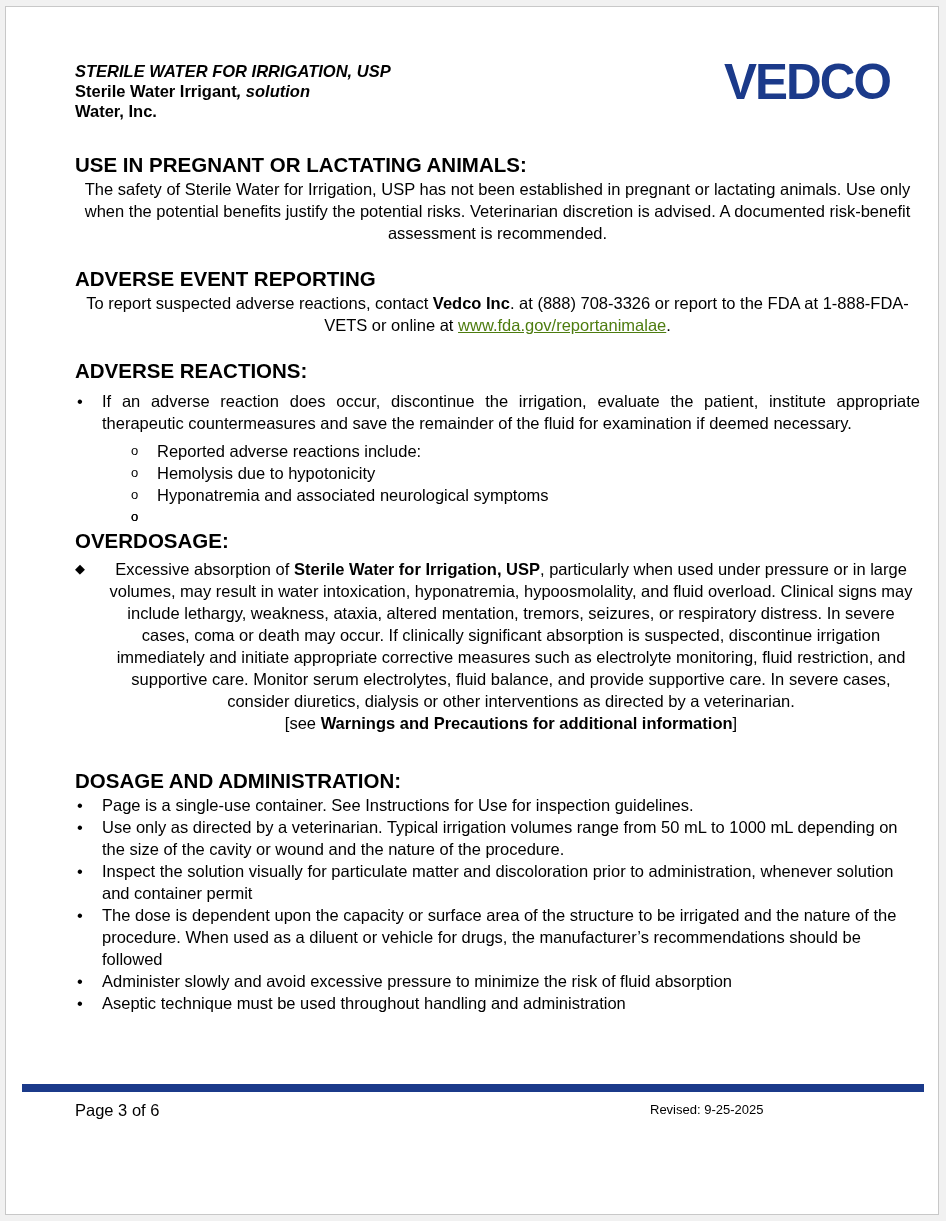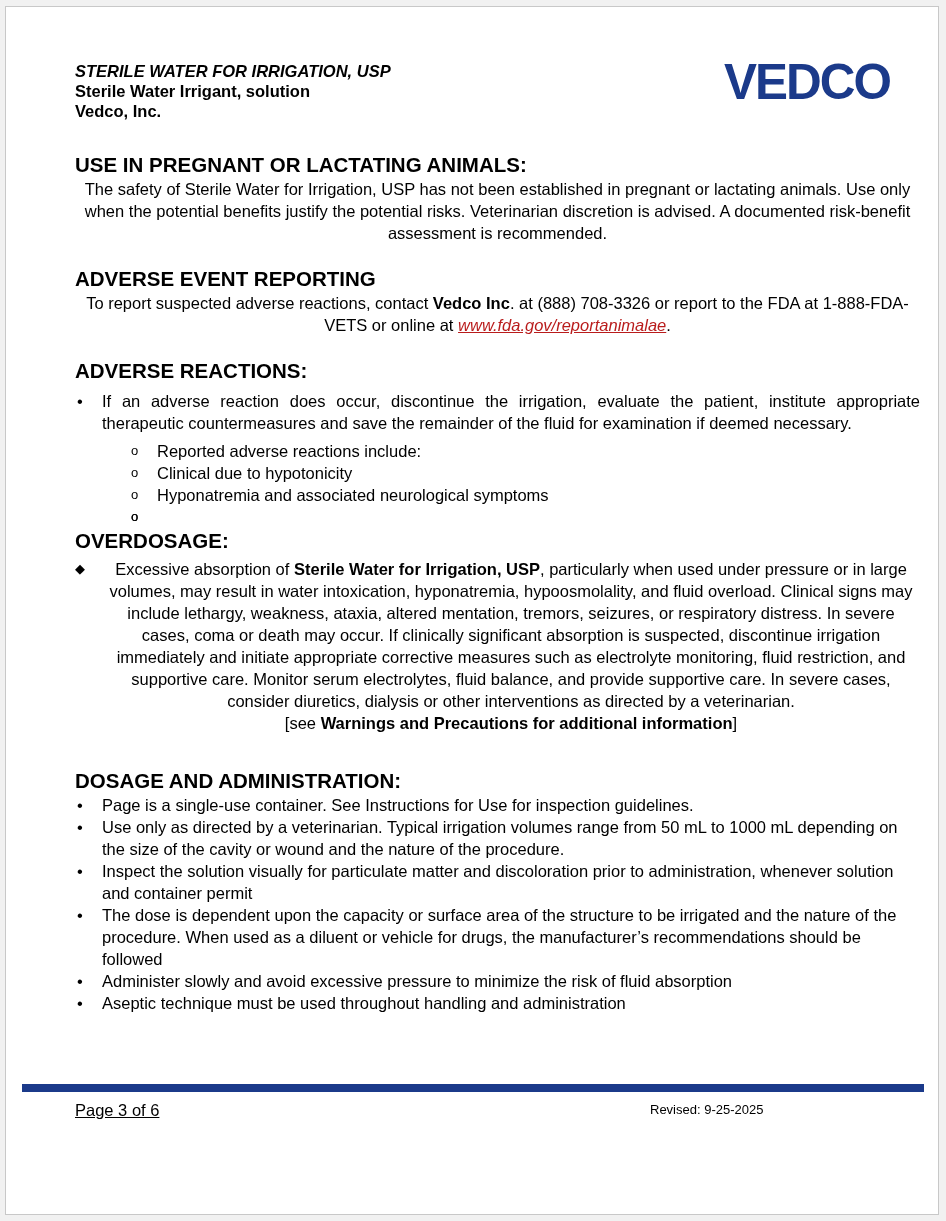--- a/index.html
+++ b/index.html
@@ -27,21 +27,21 @@
   }
   .header {
     position: absolute;
     left: 75px;
     top: 61px;
     font-size: 16.5px;
     line-height: 20px;
     font-weight: bold;
   }
   .header .title { font-style: italic; }
-  .header .it { }
+  .header .it { font-style: italic; }
   .logo {
     position: absolute;
     left: 724px;
     top: 56px;
     width: 168px;
     height: 50px;
   }
   .content {
     position: absolute;
     left: 75px;
@@ -85,40 +85,38 @@
     position: relative;
     padding-left: 55px;
   }
   ul.sub li .obullet {
     position: absolute;
     left: 29px;
     top: 0;
     font-size: 13px;
   }
   a.link {
-    color: #b91c1c;
+    color: #4d7c0f;
     text-decoration: underline;
-    font-style: italic;
   }
   .od-body { padding-left: 27px; position: relative; }
   .footer-bar {
     position: absolute;
     left: 22px;
     top: 1084px;
     width: 902px;
     height: 8px;
     background: #1b3a8a;
   }
   .footer-left {
     position: absolute;
     left: 75px;
     top: 1100px;
     font-size: 16.5px;
     line-height: 20px;
-    text-decoration: underline;
   }
   .footer-right {
     position: absolute;
     left: 650px;
     top: 1100px;
     font-size: 13px;
     line-height: 20px;
   }
   .clip-bottom {
     position: absolute;
@@ -130,21 +128,21 @@
   }
 </style>
 </head>
 <body>
 
 <div class="page"></div>
 
 <div class="header">
   <div class="title">STERILE WATER FOR IRRIGATION, USP</div>
   <div><span>Sterile Water Irrigant</span><span class="it">, solution</span></div>
-  <div>Vedco, Inc.</div>
+  <div>Water, Inc.</div>
 </div>
 
 <svg class="logo" viewBox="0 0 168 50">
   <text x="0" y="43" font-family="Liberation Sans, sans-serif" font-weight="bold" font-size="50" fill="#1b3a8a" textLength="166" lengthAdjust="spacingAndGlyphs" letter-spacing="-2">VEDCO</text>
 </svg>
 
 <div class="clip-bottom">
 <div class="content">
 
   <div class="sec">
@@ -158,21 +156,21 @@
   </div>
 
   <div class="sec sec-ar">
     <h2>ADVERSE REACTIONS:</h2>
     <ul class="bul">
       <li>
         <span class="bullet">•</span>
         <div class="justify">If an adverse reaction does occur, discontinue the irrigation, evaluate the patient, institute appropriate therapeutic countermeasures and save the remainder of the fluid for examination if deemed necessary.</div>
         <ul class="sub">
           <li><span class="obullet">o</span><span>Reported adverse reactions include:</span></li>
-          <li><span class="obullet">o</span><span>Clinical due to hypotonicity</span></li>
+          <li><span class="obullet">o</span><span>Hemolysis due to hypotonicity</span></li>
           <li><span class="obullet">o</span><span>Hyponatremia and associated neurological symptoms</span></li>
           <li><span class="obullet">o</span></li>
           <li><span class="obullet">o</span></li>
         </ul>
       </li>
     </ul>
   </div>
 
   <div class="sec" style="margin-bottom:34px">
     <h2 style="margin-bottom:4px">OVERDOSAGE:</h2>

